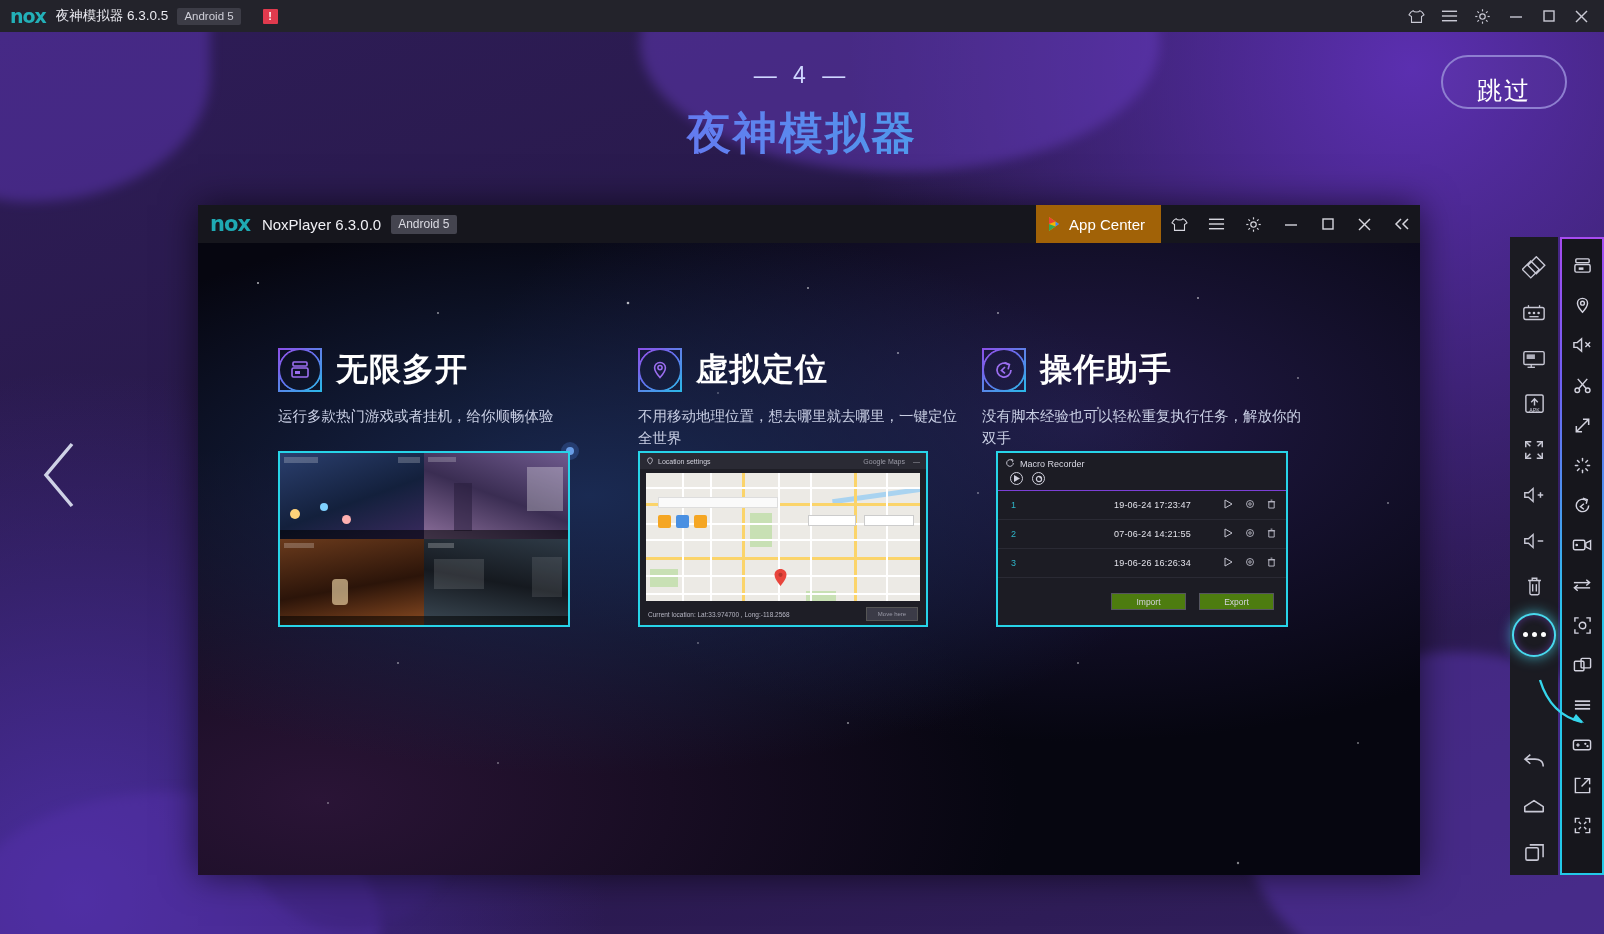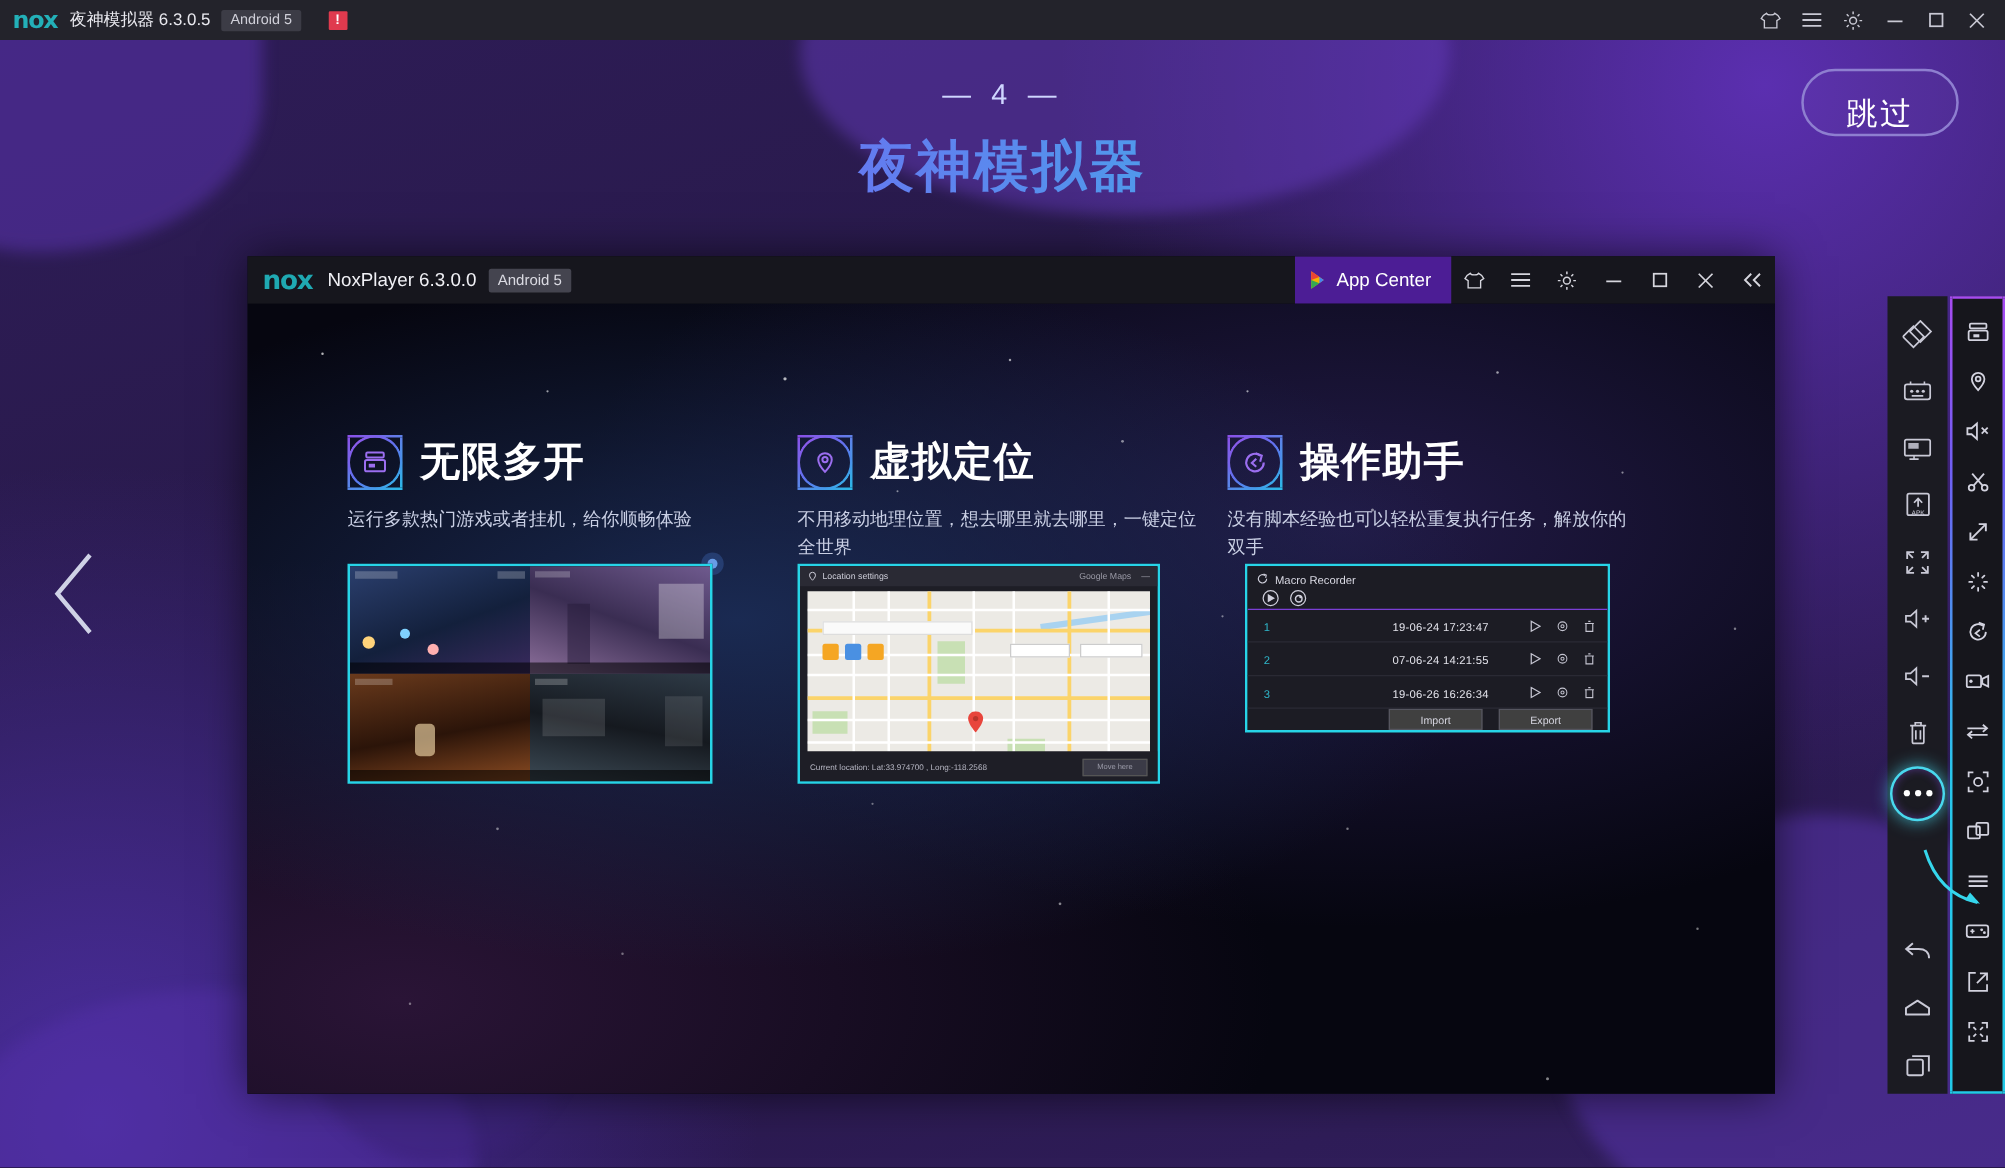--- a/index.html
+++ b/index.html
@@ -86,21 +86,21 @@
   }
   .inner-titlebar{
     position:absolute; left:0; top:0; width:1222px; height:38px;
     background:#16161d; display:flex; align-items:center;
   }
   .inner-nox-logo{ color:#1fa9b2; font-size:21px; letter-spacing:-1px; margin-left:12px; font-weight:700; font-family:"DejaVu Sans",sans-serif;}
   .inner-title-text{ color:#f0f0f5; font-size:15px; margin-left:12px;}
   .inner-chip{ margin-left:10px; background:#44444f; color:#dadae2; font-size:12px; padding:2px 7px 3px; border-radius:2px;}
   .inner-tb-right{ margin-left:auto; display:flex; align-items:center; height:38px;}
   .appcenter{
-    height:38px; background:#4c1d95; display:flex; align-items:center; gap:7px;
+    height:38px; background:#a16207; display:flex; align-items:center; gap:7px;
     padding:0 16px 0 12px; color:#fff; font-size:15px;
   }
   .inner-tb-btn{ width:37px;height:38px; display:flex;align-items:center;justify-content:center;color:#d6d6de;}
 
   
   .inner-content{
     position:absolute; left:0; top:38px; width:1222px; height:632px;
     background:
       radial-gradient(ellipse at 32% 40%, #1a2a52 0%, rgba(26,42,82,0) 52%),
       radial-gradient(ellipse at 72% 28%, #221a47 0%, rgba(34,26,71,0) 50%),
@@ -161,21 +161,21 @@
   .macro-win{ position:absolute; inset:0; background:#1c1c24; display:flex; flex-direction:column;}
   .macro-head{ height:38px; background:#1c1c24; position:relative; border-bottom:1px solid #7b3fd6;}
   .macro-title{ position:absolute; left:22px; top:6px; color:#d9d9e3; font-size:9px;}
   .macro-ctrl{ position:absolute; left:12px; top:19px; display:flex; gap:9px;}
   .mc-circ{ width:13px;height:13px;border-radius:50%;border:1.3px solid #cfcfdb; display:flex;align-items:center;justify-content:center;}
   .macro-row{ height:29px; position:relative; border-bottom:1px solid #2a2a34; }
   .macro-idx{ position:absolute; left:13px; top:9px; color:#2fb6c9; font-size:9px;}
   .macro-time{ position:absolute; left:116px; top:9px; color:#e2e2ea; font-size:9px; letter-spacing:.2px;}
   .macro-acts{ position:absolute; right:10px; top:8px; display:flex; gap:12px; color:#c4c4d0;}
   .macro-foot{ flex:1; display:flex; align-items:center; justify-content:flex-end; gap:13px; padding-right:12px;}
-  .macro-btn{ width:75px; height:17px; border:1px solid #55555f; background:#404040; color:#d5d5df; font-size:8.5px; display:flex;align-items:center;justify-content:center;}
+  .macro-btn{ width:75px; height:17px; border:1px solid #55555f; background:#4d7c0f; color:#d5d5df; font-size:8.5px; display:flex;align-items:center;justify-content:center;}
 
   
   .sidebar-left{
     position:absolute; right:46px; top:237px; width:48px; height:638px;
     background:#1b1b22; display:flex; flex-direction:column; align-items:center;
     padding-top:8px; z-index:25;
   }
   .sb-ico{ width:48px; height:46px; display:flex; align-items:center; justify-content:center; color:#c9c9d6;}
   .sb-more{
     width:44px;height:44px;border-radius:50%;
@@ -446,21 +446,21 @@
             <div class="loc-inp" style="right:6px;top:42px;width:50px;"></div>
           </div>
 
           <div class="loc-foot">
             <div class="loc-foot-txt">Current location:  Lat:33.974700 , Long:-118.2568</div>
             <div class="loc-btn">Move here</div>
           </div>
         </div>
       </div>
 
-      <div class="shot" style="left:798px; top:208px; width:292px; height:135px;">
+      <div class="shot" style="left:798px; top:208px; width:292px; height:176px;">
         <div class="macro-win">
           <div class="macro-head">
             <svg style="position:absolute;left:7px;top:5px;" width="10" height="10" viewBox="0 0 12 12">
               <path d="M10 6a4 4 0 1 1-1.5-3.1" fill="none" stroke="#cfcfdb" stroke-width="1.1"></path>
               <polyline points="7,1.5 9.6,2.5 9,5.1" fill="none" stroke="#cfcfdb" stroke-width="1.1"></polyline>
             </svg>
             <div class="macro-title">Macro Recorder</div>
             <div class="macro-ctrl">
               <div class="mc-circ">
                 <svg width="6" height="7" viewBox="0 0 6 7">

